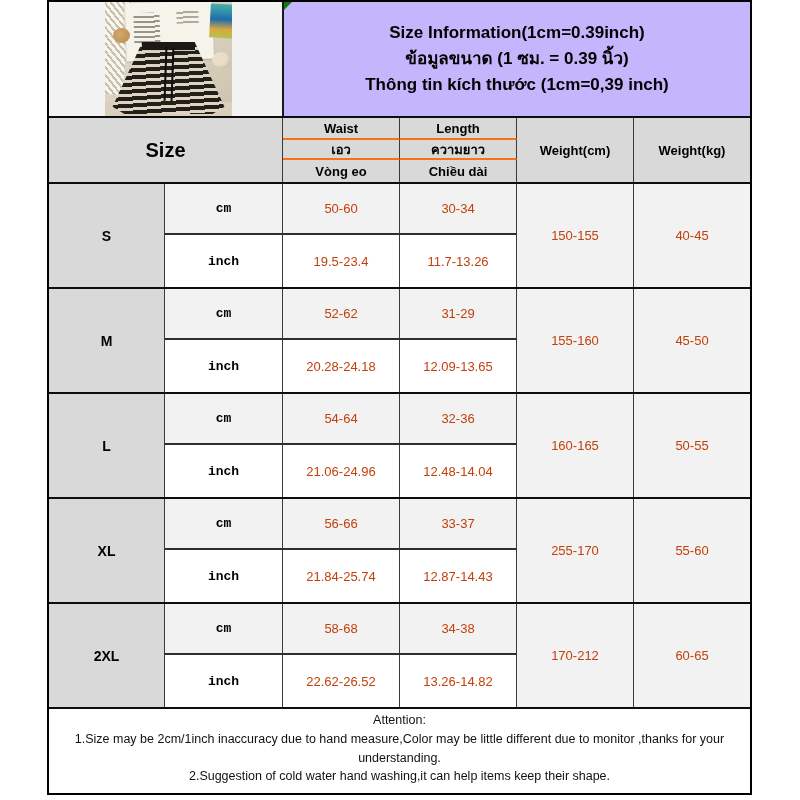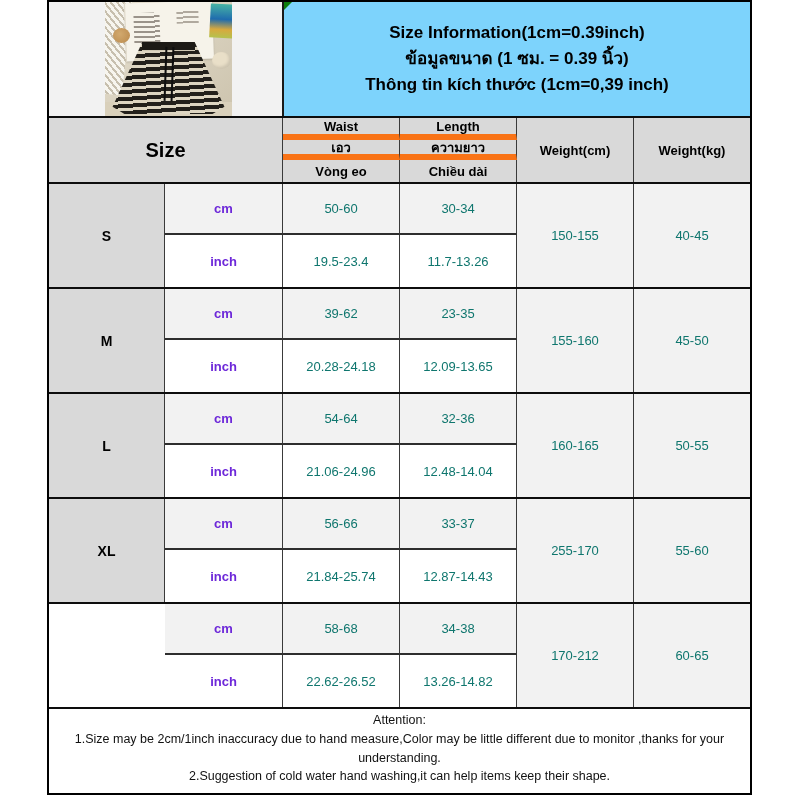--- a/index.html
+++ b/index.html
@@ -16,21 +16,21 @@
     border:2px solid #000;background:#fff;
   }
 
   
   .top{height:116px;border-bottom:2px solid #0d0d0d;display:flex;}
   .photo-cell{
     width:235px;min-width:235px;background:#f2f2f2;
     border-right:2px solid #1a1a1a;position:relative;
   }
   .title-cell{
-    flex:1;background:#7dd3fc;position:relative;
+    flex:1;background:#c4b5fd;position:relative;
     display:flex;flex-direction:column;align-items:center;justify-content:center;
   }
   .title-cell .t{font-weight:bold;font-size:17px;line-height:26px;text-align:center;}
   .green-marker{
     position:absolute;left:0;top:0;width:0;height:0;
     border-top:8px solid #0c7c0c;border-right:8px solid transparent;
   }
 
   
   .photo{
@@ -88,33 +88,33 @@
 
   
   .gridcols{display:grid;grid-template-columns:116px 118px 117px 117px 117px 1fr;}
 
   
   .thead{height:66px;border-bottom:2px solid #0d0d0d;grid-template-rows:22px 20px 22px;}
   .cell{display:flex;align-items:center;justify-content:center;}
   .hd{background:#d9d9d9;font-weight:bold;font-size:13px;}
   .size-head{grid-column:1/3;grid-row:1/4;font-size:20px;border-right:1px solid #3a3a3a;}
   .sub{border-right:1px solid #3a3a3a;}
-  .sub-b{border-bottom:6px solid #f97316;text-align:center;}
+  .sub-b{border-bottom:2px solid #f97316;text-align:center;}
   .hw{grid-row:1/4;border-right:1px solid #3a3a3a;}
   .hw:last-child{border-right:none;}
 
   
   .size-row{height:105px;border-bottom:2px solid #0d0d0d;grid-template-rows:51px 52px;}
   .size-row:last-of-type{border-bottom:2px solid #0d0d0d;}
   .c-size{
     grid-column:1;grid-row:1/3;background:#d9d9d9;
     font-weight:bold;font-size:14px;border-right:1px solid #3a3a3a;
   }
-  .c{font-size:13px;color:#0f766e;border-right:1px solid #3a3a3a;}
-  .c.unit{font-weight:bold;color:#6d28d9;}
+  .c{font-size:13px;color:#c2410c;border-right:1px solid #3a3a3a;}
+  .c.unit{font-weight:bold;color:#000000;font-family:Liberation Mono, monospace;}
   .row-cm{background:#f2f2f2;border-bottom:2px solid #2e2e2e;}
   .row-in{background:#ffffff;}
   .c-merge{grid-row:1/3;background:#f2f2f2;border-right:1px solid #3a3a3a;}
   .c-merge.last{border-right:none;}
 
   
   .attention{
     height:104px;padding:2px 10px 9px 10px;text-align:center;
     font-size:12.5px;line-height:1.5;color:#111;
   }
@@ -171,22 +171,22 @@
     <div class="cell c unit row-in" style="grid-column:2;grid-row:2;">inch</div>
     <div class="cell c row-in" style="grid-column:3;grid-row:2;">19.5-23.4</div>
     <div class="cell c row-in" style="grid-column:4;grid-row:2;">11.7-13.26</div>
     <div class="cell c c-merge" style="grid-column:5;">150-155</div>
     <div class="cell c c-merge last" style="grid-column:6;">40-45</div>
   </div>
 
   <div class="size-row gridcols">
     <div class="cell c-size">M</div>
     <div class="cell c unit row-cm" style="grid-column:2;grid-row:1;">cm</div>
-    <div class="cell c row-cm" style="grid-column:3;grid-row:1;">39-62</div>
-    <div class="cell c row-cm" style="grid-column:4;grid-row:1;">23-35</div>
+    <div class="cell c row-cm" style="grid-column:3;grid-row:1;">52-62</div>
+    <div class="cell c row-cm" style="grid-column:4;grid-row:1;">31-29</div>
     <div class="cell c unit row-in" style="grid-column:2;grid-row:2;">inch</div>
     <div class="cell c row-in" style="grid-column:3;grid-row:2;">20.28-24.18</div>
     <div class="cell c row-in" style="grid-column:4;grid-row:2;">12.09-13.65</div>
     <div class="cell c c-merge" style="grid-column:5;">155-160</div>
     <div class="cell c c-merge last" style="grid-column:6;">45-50</div>
   </div>
 
   <div class="size-row gridcols">
     <div class="cell c-size">L</div>
     <div class="cell c unit row-cm" style="grid-column:2;grid-row:1;">cm</div>
@@ -205,20 +205,21 @@
     <div class="cell c row-cm" style="grid-column:3;grid-row:1;">56-66</div>
     <div class="cell c row-cm" style="grid-column:4;grid-row:1;">33-37</div>
     <div class="cell c unit row-in" style="grid-column:2;grid-row:2;">inch</div>
     <div class="cell c row-in" style="grid-column:3;grid-row:2;">21.84-25.74</div>
     <div class="cell c row-in" style="grid-column:4;grid-row:2;">12.87-14.43</div>
     <div class="cell c c-merge" style="grid-column:5;">255-170</div>
     <div class="cell c c-merge last" style="grid-column:6;">55-60</div>
   </div>
 
   <div class="size-row gridcols">
+    <div class="cell c-size">2XL</div>
     <div class="cell c unit row-cm" style="grid-column:2;grid-row:1;">cm</div>
     <div class="cell c row-cm" style="grid-column:3;grid-row:1;">58-68</div>
     <div class="cell c row-cm" style="grid-column:4;grid-row:1;">34-38</div>
     <div class="cell c unit row-in" style="grid-column:2;grid-row:2;">inch</div>
     <div class="cell c row-in" style="grid-column:3;grid-row:2;">22.62-26.52</div>
     <div class="cell c row-in" style="grid-column:4;grid-row:2;">13.26-14.82</div>
     <div class="cell c c-merge" style="grid-column:5;">170-212</div>
     <div class="cell c c-merge last" style="grid-column:6;">60-65</div>
   </div>
 

